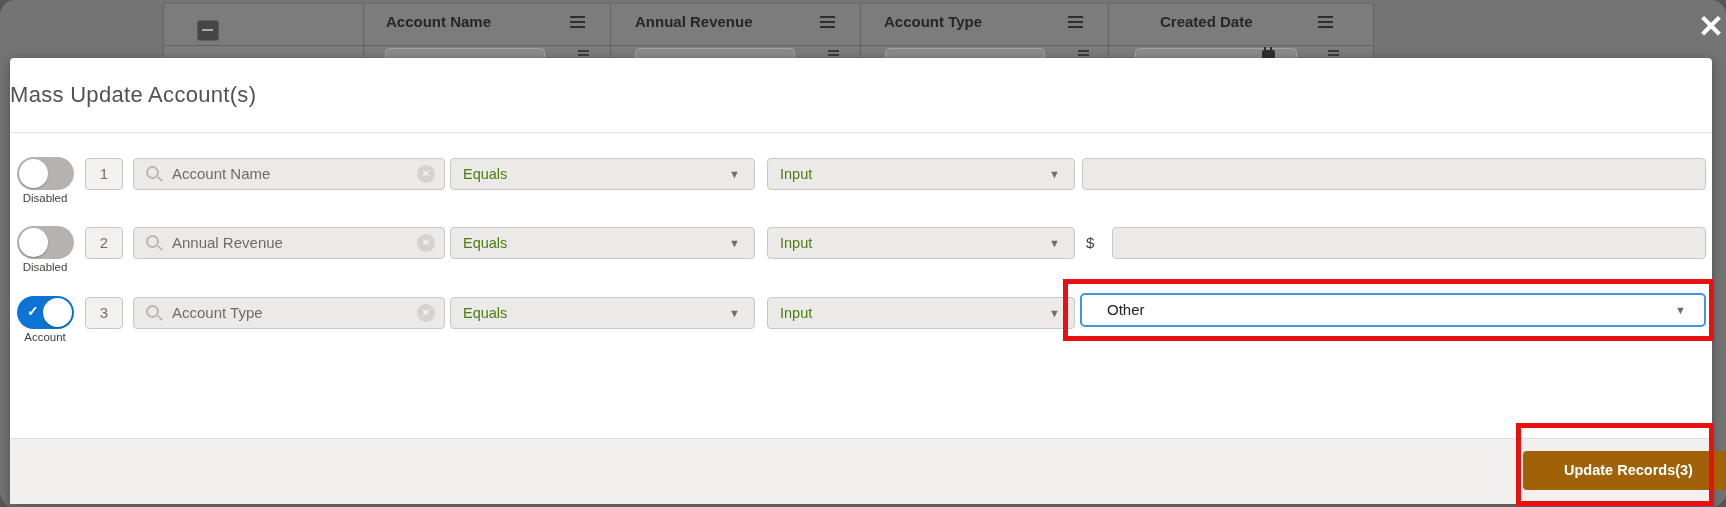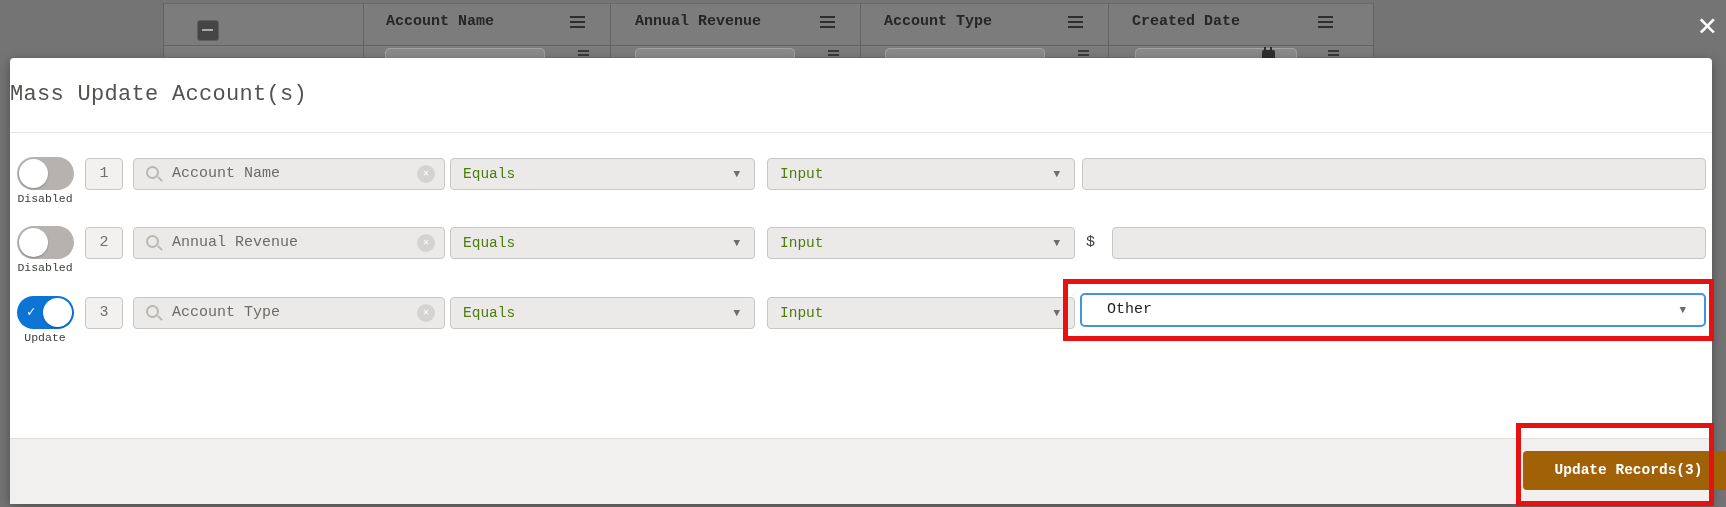--- a/index.html
+++ b/index.html
@@ -1,17 +1,17 @@
 <!DOCTYPE html>
 <html><head>
 <meta charset="utf-8">
 <style>
   html,body{margin:0;padding:0;background:#555;}
   .stage{position:relative;width:1726px;height:507px;background:#747474;overflow:hidden;
-         font-family:Liberation Mono, monospace;}
+         font-family:Liberation Sans, sans-serif;border-radius:15px;}
   
   .bg-band{position:absolute;left:163px;top:3px;width:1210px;height:54px;background:#7C7C7C;}
   .vsep{position:absolute;top:3px;width:1px;height:54px;background:#636363;}
   .hsep{position:absolute;left:163px;top:45px;width:1210px;height:1px;background:#636363;}
   .tline{position:absolute;left:163px;top:3px;width:1210px;height:1px;background:#6A6A6A;}
   .hdr-label{position:absolute;top:13px;font-size:15px;font-weight:700;color:#262626;}
   .hamb{position:absolute;width:15px;height:2px;background:#2E2E2E;
         box-shadow:0 5px 0 #2E2E2E,0 10px 0 #2E2E2E;}
   .hamb.small{width:11px;height:2px;box-shadow:0 4px 0 #3A3A3A,0 8px 0 #3A3A3A;background:#3A3A3A;}
   .cbx{position:absolute;left:197px;top:20px;width:20px;height:19px;background:#454545;
@@ -82,21 +82,21 @@
     <div class="vsep" style="left:610px"></div>
     <div class="vsep" style="left:860px"></div>
     <div class="vsep" style="left:1108px"></div>
     <div class="vsep" style="left:1373px"></div>
     <div class="hsep"></div>
     <div class="cbx"></div>
 
     <div class="hdr-label" style="left:386px">Account Name</div>
     <div class="hdr-label" style="left:635px">Annual Revenue</div>
     <div class="hdr-label" style="left:884px">Account Type</div>
-    <div class="hdr-label" style="left:1132px">Created Date</div>
+    <div class="hdr-label" style="left:1160px">Created Date</div>
 
     <div class="hamb" style="left:570px;top:16px"></div>
     <div class="hamb" style="left:820px;top:16px"></div>
     <div class="hamb" style="left:1068px;top:16px"></div>
     <div class="hamb" style="left:1318px;top:16px"></div>
 
     <div class="fbox" style="left:385px;width:160px"></div>
     <div class="fbox" style="left:635px;width:160px"></div>
     <div class="fbox" style="left:885px;width:160px"></div>
     <div class="fbox" style="left:1135px;width:162px"></div>
@@ -150,21 +150,21 @@
       <span class="caret">▼</span>
     </div>
     <div class="dollar" style="left:1076px;top:176px">$</div>
     <div class="field" style="left:1102px;top:169px;width:594px">
       <span class="ftext"></span>
     </div>
 
     <div class="toggle on" style="left:7px;top:238px">
       <span class="tog-chk">✓</span>
     </div>
-    <div class="tog-label" style="left:-2px;top:273px">Update</div>
+    <div class="tog-label" style="left:-2px;top:273px">Account</div>
     <div class="numbox" style="left:75px;top:239px">3</div>
     <div class="field" style="left:123px;top:239px;width:312px">
       <span class="mag"></span>
       <span class="ftext gray">Account Type</span>
       <span class="clear">✕</span>
     </div>
     <div class="field" style="left:440px;top:239px;width:305px">
       <span class="ftext">Equals</span>
       <span class="caret">▼</span>
     </div>

